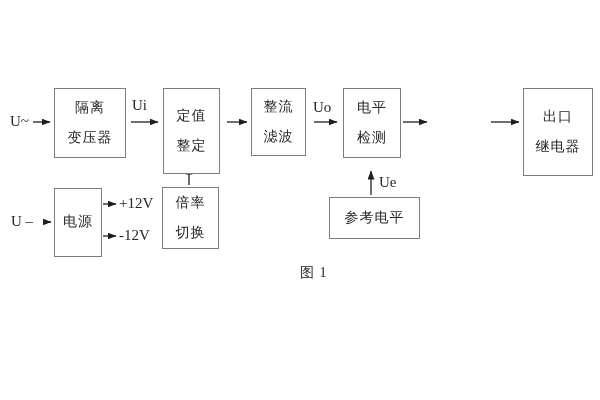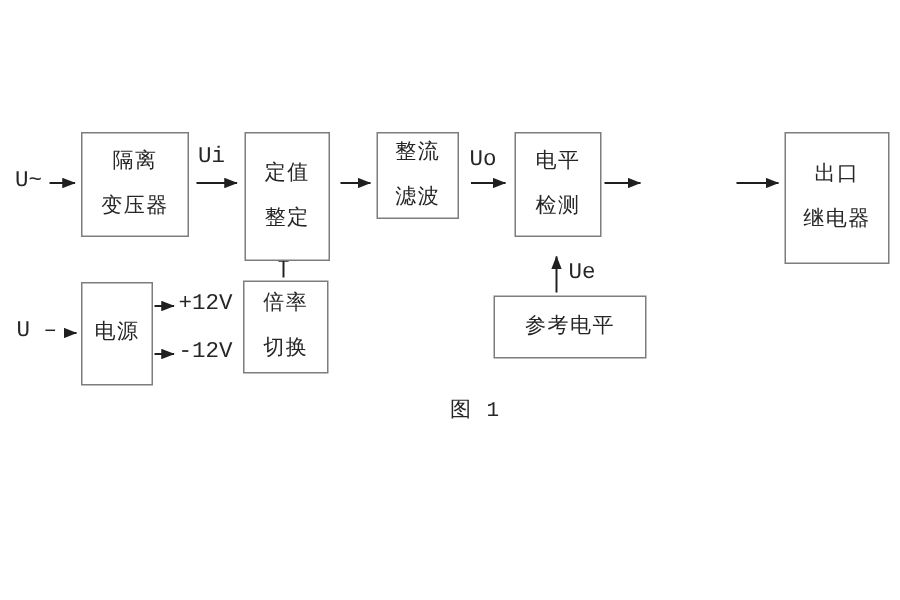--- a/index.html
+++ b/index.html
@@ -6,21 +6,21 @@
     --background:#ffffff;
     --box-border:#7d7d7d;
     --text:#262626;
     --line:#1f1f1f;
   }
   html,body{margin:0;padding:0;background:#e9e9e9;}
   .canvas{
     position:relative;
     width:600px;height:400px;
     background:var(--background);
-    font-family:Liberation Mono, monospace;
+    font-family:Liberation Serif, serif;
     color:var(--text);
     overflow:hidden;
   }
   .box{
     position:absolute;
     background:var(--background);
     border:1px solid var(--box-border);
     display:flex;
     flex-direction:column;
     align-items:center;
@@ -81,21 +81,21 @@
   <div class="box" style="left:54px;top:88px;width:72px;height:70px">
     <span>隔离</span>
     <span>变压器</span>
   </div>
 
   <div class="box" style="left:163px;top:88px;width:57px;height:86px">
     <span>定值</span>
     <span>整定</span>
   </div>
 
-  <div class="box" style="left:251px;top:88px;width:55px;height:58px">
+  <div class="box" style="left:251px;top:88px;width:55px;height:68px">
     <span>整流</span>
     <span>滤波</span>
   </div>
 
   <div class="box" style="left:343px;top:88px;width:58px;height:70px">
     <span>电平</span>
     <span>检测</span>
   </div>
 
 
@@ -106,21 +106,21 @@
 
   <div class="box" style="left:54px;top:188px;width:48px;height:69px">
     <span>电源</span>
   </div>
 
   <div class="box" style="left:162px;top:187px;width:57px;height:62px">
     <span>倍率</span>
     <span>切换</span>
   </div>
 
-  <div class="box" style="left:329px;top:197px;width:102px;height:42px">
+  <div class="box" style="left:329px;top:197px;width:91px;height:42px">
     <span>参考电平</span>
   </div>
 
   <span class="lbl" style="left:10px;top:113px">U~</span>
   <span class="lbl" style="left:11px;top:213px">U –</span>
   <span class="lbl" style="left:132px;top:97px">Ui</span>
   <span class="lbl" style="left:313px;top:99px">Uo</span>
   <span class="lbl" style="left:379px;top:174px">Ue</span>
   <span class="lbl" style="left:119px;top:195px">+12V</span>
   <span class="lbl" style="left:119px;top:227px">-12V</span>

